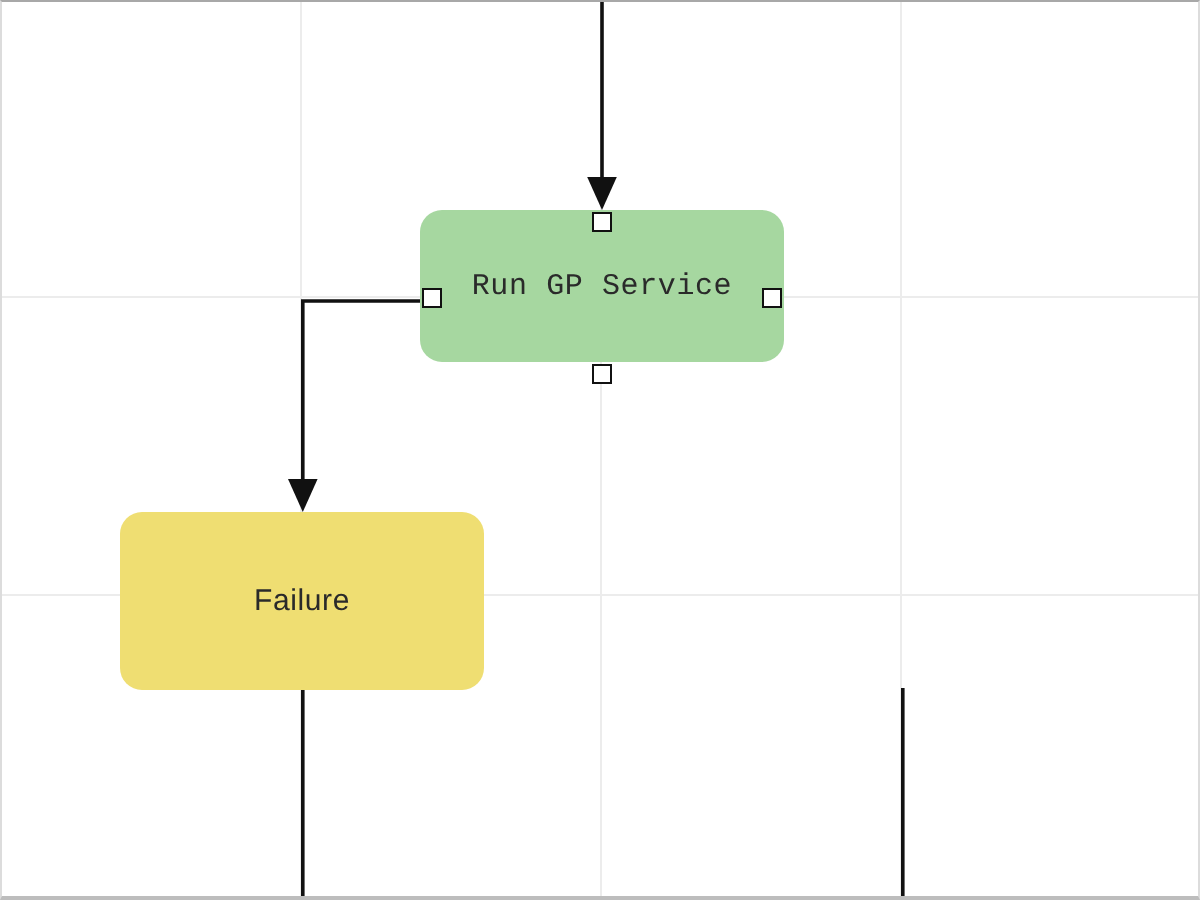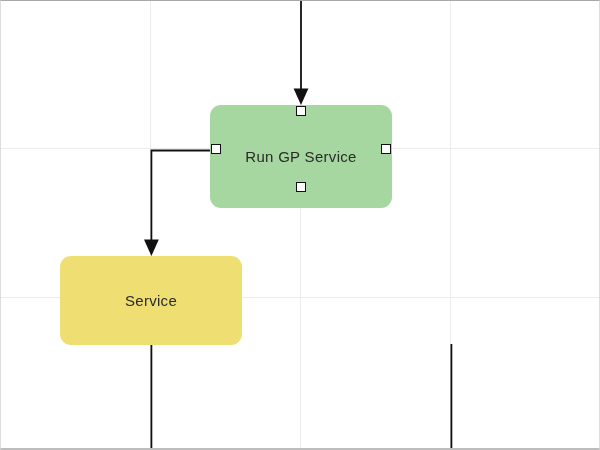--- a/index.html
+++ b/index.html
@@ -46,21 +46,21 @@
     position: absolute;
     z-index: 3;
     border-radius: 11px;
     display: flex;
     align-items: center;
     justify-content: center;
     font-size: 15px;
     letter-spacing: 0.3px;
     cursor: pointer;
   }
-  .node--run-gp { left: 209px; top: 104px; width: 182px; height: 103px; }
+  .node--run-gp { left: 209px; top: 104px; width: 182px; height: 76px; font-family: Liberation Mono, monospace; }
   .node--success { left: 59px;  top: 255px; width: 182px; height: 89px; }
   .node--failure { left: 359px; top: 255px; width: 180px; height: 88px; }
 
   
   .handle {
     position: absolute;
     width: 10px;
     height: 10px;
     box-sizing: border-box;
     border: 1.6px solid #111111;
@@ -98,17 +98,17 @@
 
   <div class="node node--run-gp" style="background-color: rgb(166, 215, 160);">
     <span style="color: rgb(42, 42, 42);">Run GP Service</span>
     <div class="handle handle--top" style="background-color: rgb(255, 255, 255);"></div>
     <div class="handle handle--bottom" style="background-color: rgb(255, 255, 255);"></div>
     <div class="handle handle--left" style="background-color: rgb(255, 255, 255);"></div>
     <div class="handle handle--right" style="background-color: rgb(255, 255, 255);"></div>
   </div>
 
   <div class="node node--success" style="background-color: rgb(239, 222, 114);">
-    <span style="color: rgb(42, 42, 42);">Service</span>
+    <span style="color: rgb(42, 42, 42);">Failure</span>
   </div>
 
 
 </div>
 
 </body></html>

